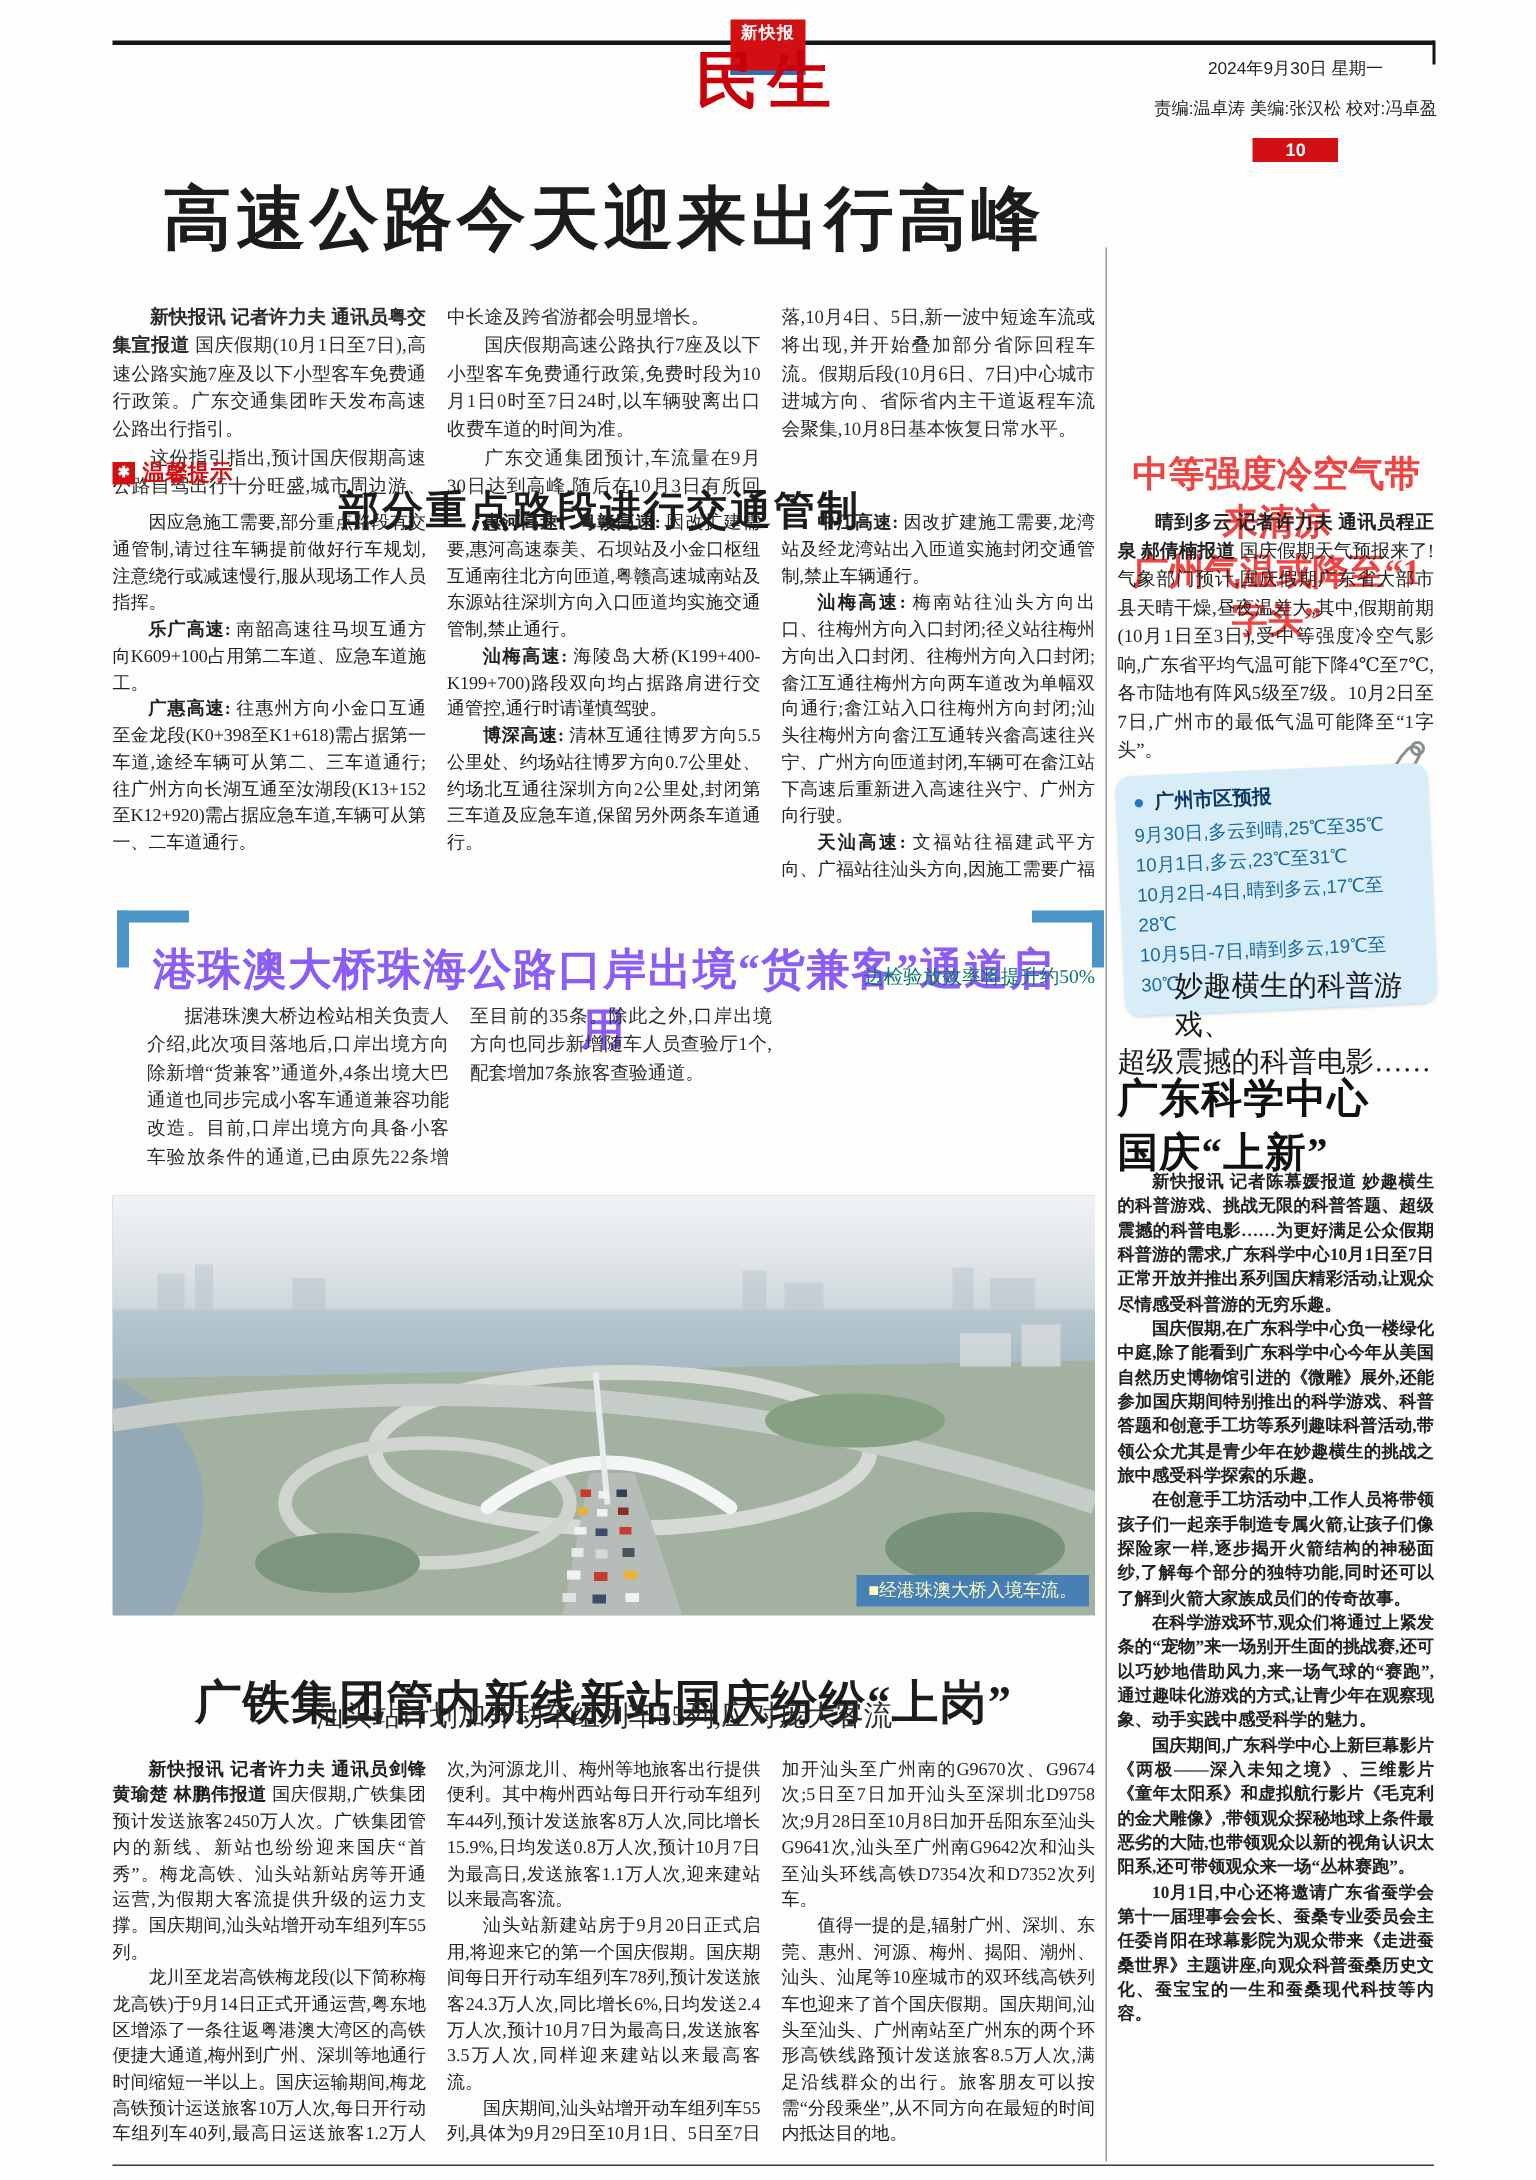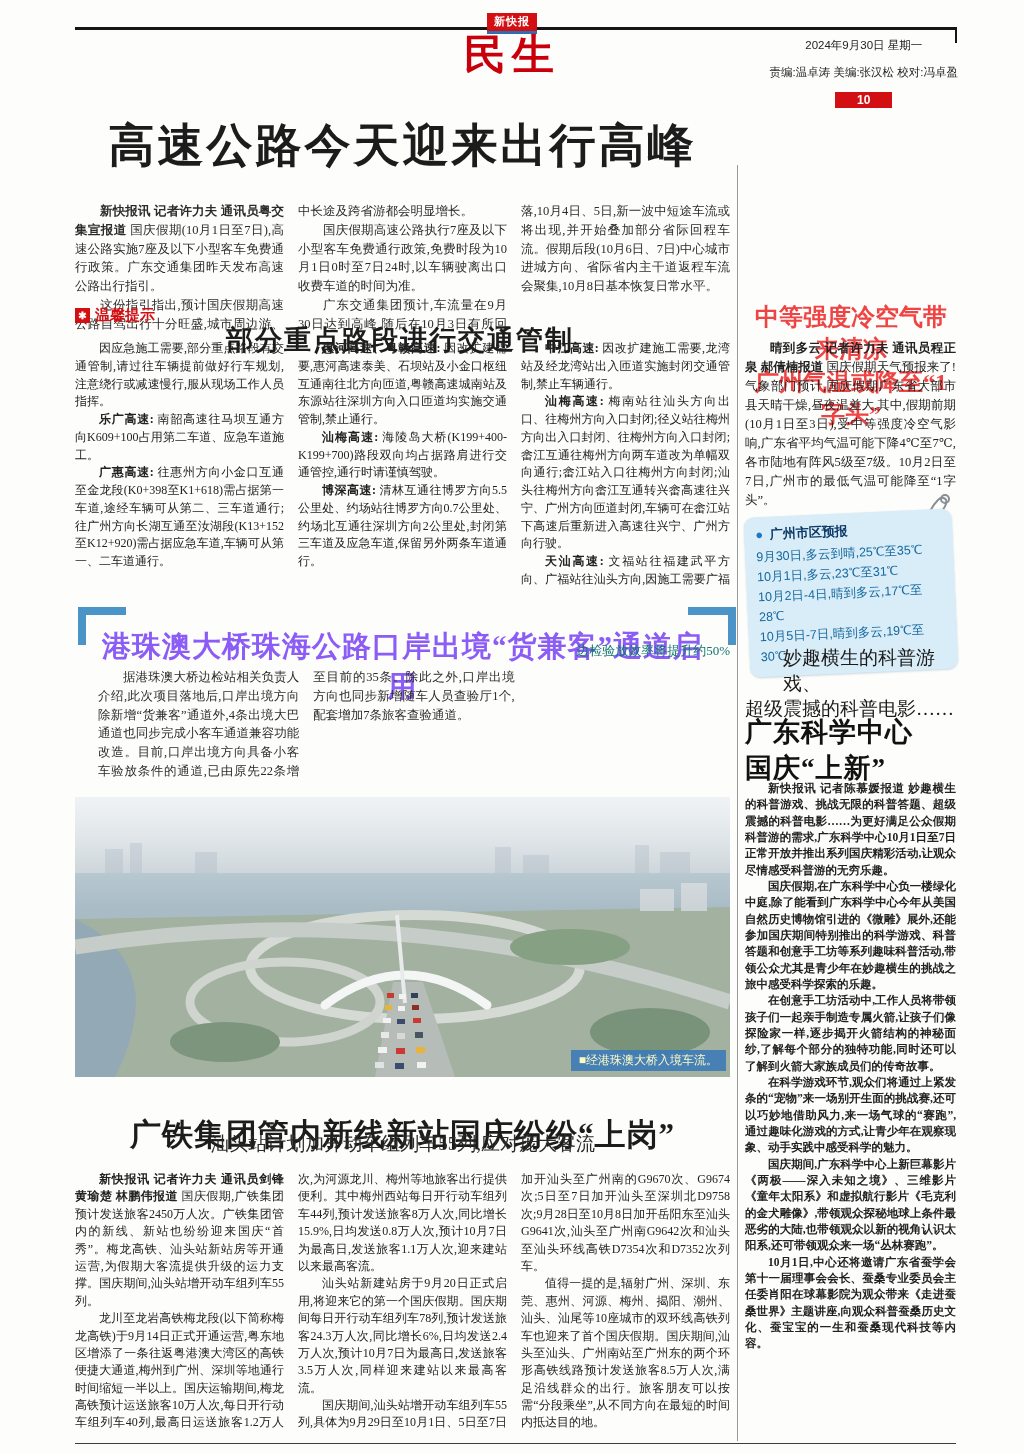--- a/index.html
+++ b/index.html
@@ -3,21 +3,21 @@
 <meta charset="utf-8">
 <style>
   html,body{margin:0;padding:0;background:#ffffff;}
   .page{position:relative;width:1024px;height:1453px;background:#fdfdfb;overflow:hidden;
         font-family:"Liberation Serif","DejaVu Serif",serif;color:#222;}
   .abs{position:absolute;}
   
   .rule-top{left:75px;top:27px;width:881px;border-top:3px solid #151515;}
   .rule-tick{left:955px;top:27px;height:16px;border-left:2px solid #151515;}
   .paper-tag{left:487px;top:13px;background:#d21014;color:#fff;font-size:11px;font-weight:bold;
-             padding:1px 7px 2px;letter-spacing:1px;border-bottom:3px solid #2e6fb2;
+             padding:1px 7px 18px;letter-spacing:1px;border-bottom:3px solid #2e6fb2;
              font-family:"Liberation Sans",sans-serif;}
   .section-title{left:0;top:34px;width:1024px;text-align:center;color:#c9000b;
                  font-size:42px;font-weight:bold;letter-spacing:6px;line-height:1;}
   .date-line{top:38px;right:66px;font-size:11.5px;color:#222;display:flex;align-items:center;gap:12px;
              font-family:"Liberation Sans",sans-serif;flex-direction:column;}
   .page-badge{background:#d21014;color:#fff;font-weight:bold;font-size:12px;padding:1px 22px;}
   
   .para{margin:0;text-indent:2em;text-align:justify;}
   .cols3{column-count:3;column-gap:14px;column-fill:auto;overflow:hidden;}
   .body-txt{font-size:12.5px;line-height:1.5;color:#2b2b2b;}

